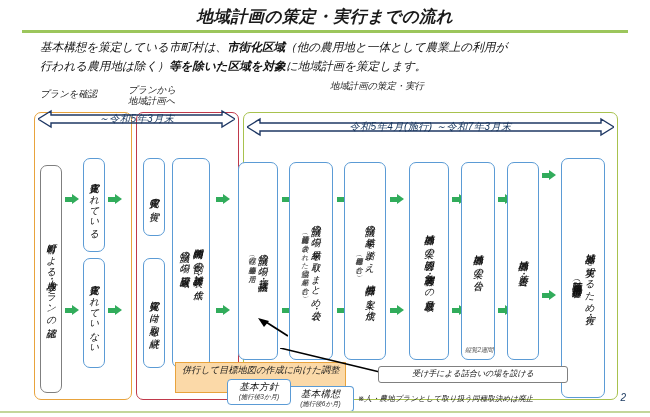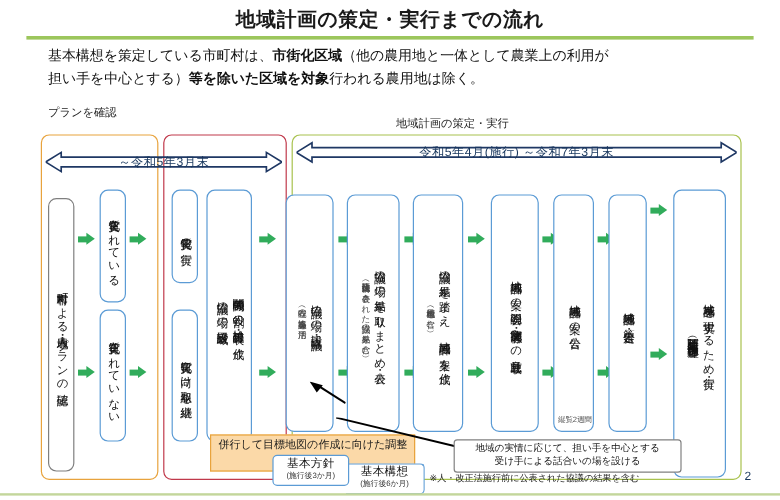--- a/index.html
+++ b/index.html
@@ -2,21 +2,21 @@
 <html><head>
 <meta charset="utf-8">
 <style>
   * { box-sizing: border-box; margin: 0; padding: 0; }
   html, body {
     width: 650px; height: 417px;
     background: #ffffff;
     font-family: "Liberation Sans", "DejaVu Sans", sans-serif;
     overflow: hidden;
   }
-  #page { position: relative; width: 650px; height: 417px; }
+  #page { position: relative; width: 650px; height: 417px; font-style: italic; }
 
   
   .title {
     position: absolute; top: 6px; left: 0; width: 650px;
     text-align: center;
     font-size: 16.5px; font-weight: bold; color: #1a1a1a;
     letter-spacing: 0.5px;
   }
   .title-rule {
     position: absolute; top: 30px; left: 22px; width: 606px; height: 3px;
@@ -30,21 +30,21 @@
   }
   .lead b { font-weight: bold; }
 
   
   .cap {
     position: absolute; font-size: 9.4px; color: #222; text-align: left;
     line-height: 1.18; white-space: pre-line;
   }
   #cap-a { left: 40px;  top: 88px;  width: 78px; }
   #cap-b { left: 128px; top: 84px;  width: 80px; }
-  #cap-c { left: 330px; top: 97px;  width: 140px; }
+  #cap-c { left: 330px; top: 80px;  width: 140px; }
 
   
   .frame {
     position: absolute; border-radius: 7px; background: transparent;
   }
   #frame-orange { left: 34px;  top: 112px; width: 98px;  height: 288px; border: 1.6px solid #e8a33d; }
   #frame-red    { left: 136px; top: 112px; width: 103px; height: 288px; border: 1.6px solid #c0394b; }
   #frame-green  { left: 243px; top: 112px; width: 375px; height: 288px; border: 1.6px solid #a8c24e; }
 
   
@@ -52,21 +52,21 @@
     position: absolute; height: 22px;
     display: flex; align-items: center; justify-content: center;
   }
   .periodbar .lbl {
     font-size: 10.2px; color: #17365d; white-space: nowrap; letter-spacing: .4px;
     position: relative; z-index: 3;
   }
   .arrowline {
     position: absolute; left: 0; top: 0; width: 100%; height: 100%;
   }
-  #period-left  { left: 38px;  top: 124px; width: 197px; align-items: center; }
+  #period-left  { left: 38px;  top: 108px; width: 197px; align-items: center; }
   #period-right { left: 247px; top: 116px; width: 367px; }
 
   
   .tag-blue {
     position: absolute; left: 193px; top: 146px;
     background: #bfe3f5; color: #1f3864;
     font-size: 9.3px; padding: 1px 4px 2px 4px; white-space: nowrap;
     letter-spacing: .2px;
   }
 
@@ -148,24 +148,26 @@
 </head>
 <body>
 
 <div id="page">
 
   <div class="title">地域計画の策定・実行までの流れ</div>
   <div class="title-rule"></div>
 
   <div class="lead">
     <span>基本構想を策定している市町村は、</span><b>市街化区域</b><span>（他の農用地と一体として農業上の利用が</span><br>
-    <span>担い手を中心とする）</span><b>等を除いた区域を対象</b><span>行われる農用地は除く。</span>
+    <span>行われる農用地は除く）</span><b>等を除いた区域を対象</b><span>に地域計画を策定します。</span>
   </div>
 
   <div class="cap" id="cap-a">プランを確認</div>
+  <div class="cap" id="cap-b">プランから
+地域計画へ</div>
   <div class="cap" id="cap-c">地域計画の策定・実行</div>
 
   <div class="frame" id="frame-orange"></div>
   <div class="frame" id="frame-red"></div>
   <div class="frame" id="frame-green"></div>
 
   <div class="periodbar" id="period-left">
     <svg class="arrowline" viewBox="0 0 197 22" preserveAspectRatio="none">
       <polygon points="0,11 13,3 13,7 184,7 184,3 197,11 184,19 184,15 13,15 13,19" fill="none" stroke="#1f3864" stroke-width="1.4"></polygon>
     </svg>
@@ -324,22 +326,21 @@
 
   <svg class="pointer-line" viewBox="0 0 110 28">
     <line x1="0" y1="0" x2="108" y2="26" stroke="#000" stroke-width="1.6"></line>
   </svg>
   <svg style="position:absolute; left:258px; top:318px; width:30px; height:22px;" viewBox="0 0 30 22">
     <line x1="30" y1="18" x2="8" y2="4" stroke="#000" stroke-width="1.8"></line>
     <polygon points="0,0 11,3 6,9" fill="#000"></polygon>
   </svg>
 
   <div class="callout">
-    <div>地域の実情に応じて、担い手を中心とする</div>
     <div>受け手による話合いの場を設ける</div>
   </div>
 
-  <div class="footnote">※人・改正法施行前に公表された協議の結果を含む</div>
+  <div class="footnote">※人・農地プランとして取り扱う同種取決めは廃止</div>
 
   <div class="pageno">2</div>
   <div class="bottom-rule"></div>
 
 </div>
 
 </body></html>

